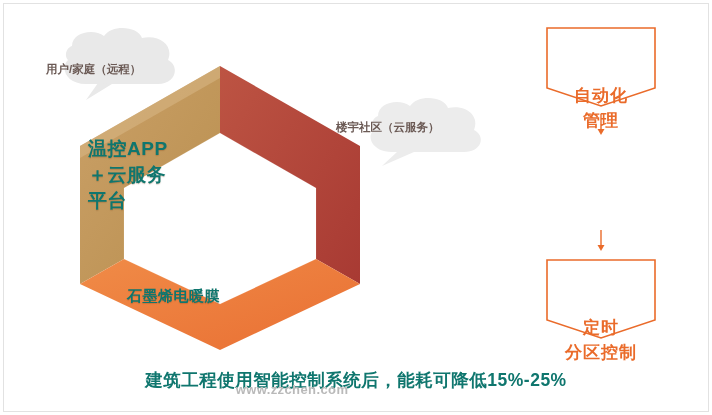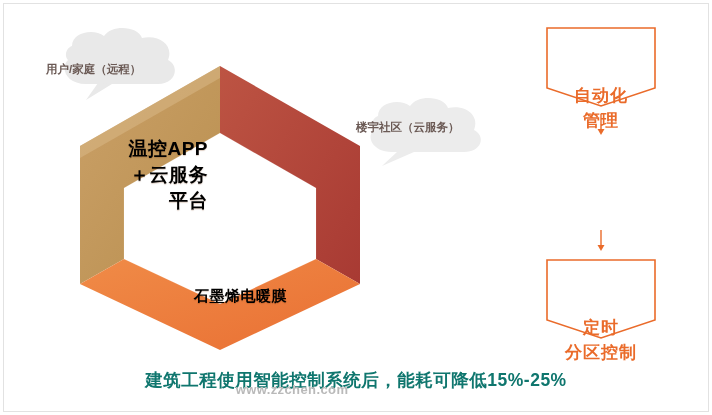--- a/index.html
+++ b/index.html
@@ -37,23 +37,23 @@
     left: 60px;
     top: 58px;
     width: 320px;
     height: 300px;
   }
   #hex-diagram svg {
     display: block;
   }
   .hex-label {
     position: absolute;
-    color: #000000;
-    font-weight: bold;
-    text-align: right;
+    color: #0f766e;
+    font-weight: bold;
+    text-align: left;
     line-height: 1.38;
     letter-spacing: 0.5px;
     text-shadow: 0 1px 1px rgba(120,60,20,0.25);
   }
   #hex-label-app {
     left: 28px;
     top: 78px;
     width: 120px;
     font-size: 19px;
   }
@@ -92,21 +92,21 @@
     width: 142px;
   }
   #bubble-community {
     position: absolute;
     left: 352px;
     top: 92px;
     width: 150px;
     height: 76px;
   }
   #bubble-community-text {
-    left: 356px;
+    left: 336px;
     top: 120px;
     width: 142px;
   }
 
   
   #right-column {
     position: absolute;
     left: 545px;
     top: 26px;
     width: 112px;

